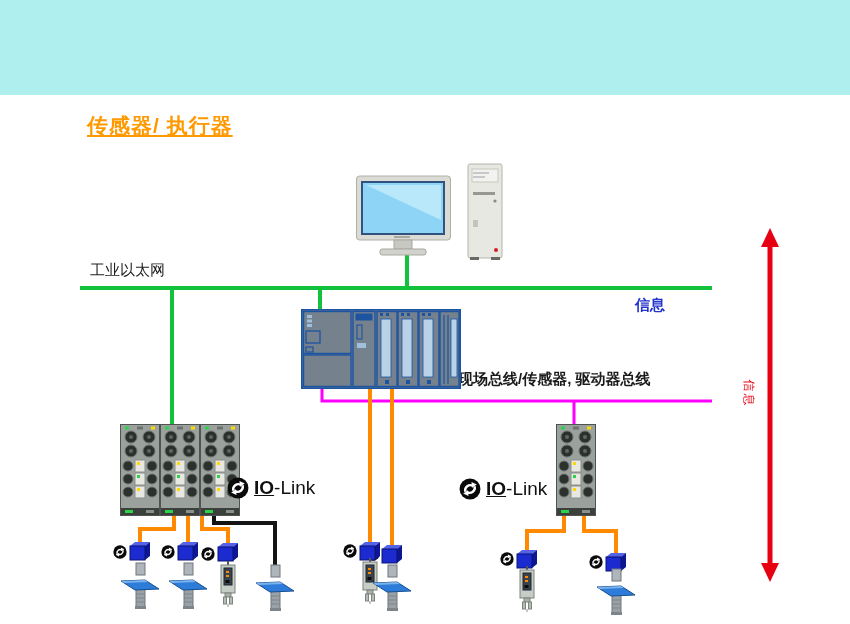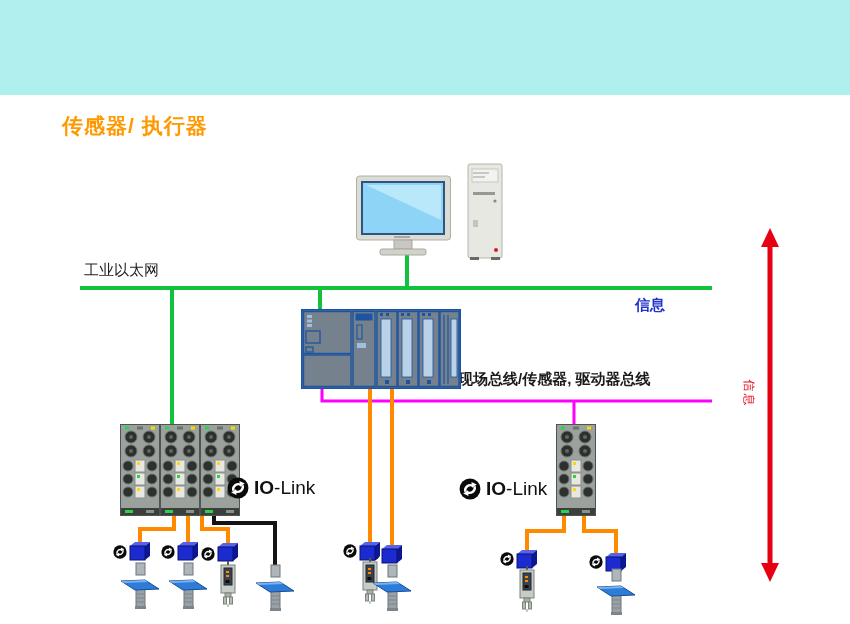--- a/index.html
+++ b/index.html
@@ -1,31 +1,31 @@
 <!DOCTYPE html>
 <html style="--banner: #aff0ee; --title: #ff9900; --ethernet: #12c13c; --fieldbus: #ff00ff; --io_link_cable: #ff8a00; --conventional_cable: #141414; --info_text: #2233cc; --arrow: #e60012;"><head>
 <meta charset="utf-8">
 <style>
   html,body{margin:0;padding:0;background:#fff;}
   body{width:850px;height:624px;position:relative;overflow:hidden;
        font-family:"Liberation Sans", sans-serif;}
   .abs{position:absolute;}
   #banner{left:0;top:0;width:850px;height:95px;background:var(--banner,#aff0ee);}
-  #page-title{left:62px;top:112px;font-size:21px;font-weight:bold;
-              color:var(--title,#ff9900);letter-spacing:1px;}
+  #page-title{left:87px;top:112px;font-size:21px;font-weight:bold;
+              color:var(--title,#ff9900);letter-spacing:1px;text-decoration:underline;}
   .netlabel{font-size:15px;color:#1a1a1a;white-space:nowrap;}
-  #ethernet-label{left:84px;top:261px;}
+  #ethernet-label{left:90px;top:261px;}
   #fieldbus-label{left:458px;top:370px;font-weight:bold;}
   #info-label{left:635px;top:296px;font-size:15px;font-weight:bold;
               color:var(--info_text,#2233cc);}
   #flow-arrow-label{left:722px;top:385px;width:52px;text-align:center;
               font-size:12px;letter-spacing:2px;color:var(--arrow,#e60012);
               transform:rotate(90deg);}
   .brand{white-space:nowrap;font-size:19px;color:#101010;display:flex;align-items:center;gap:5px;}
-  .brand .bold{font-weight:bold;}
+  .brand .bold{font-weight:bold;text-decoration:underline;}
   #wires{left:0;top:0;width:850px;height:624px;pointer-events:none;}
   .w-eth{stroke:var(--ethernet,#12c13c);stroke-width:4;fill:none;}
   .w-fb{stroke:var(--fieldbus,#ff00ff);stroke-width:3;fill:none;}
   .w-io{stroke:var(--io_link_cable,#ff8a00);stroke-width:4;fill:none;}
   .w-black{stroke:var(--conventional_cable,#111);stroke-width:4;fill:none;}
   .arrow-line{stroke:var(--arrow,#e60012);stroke-width:5;fill:none;}
   .arrow-head{fill:var(--arrow,#e60012);}
   svg{display:block;}
 </style>
 </head>

